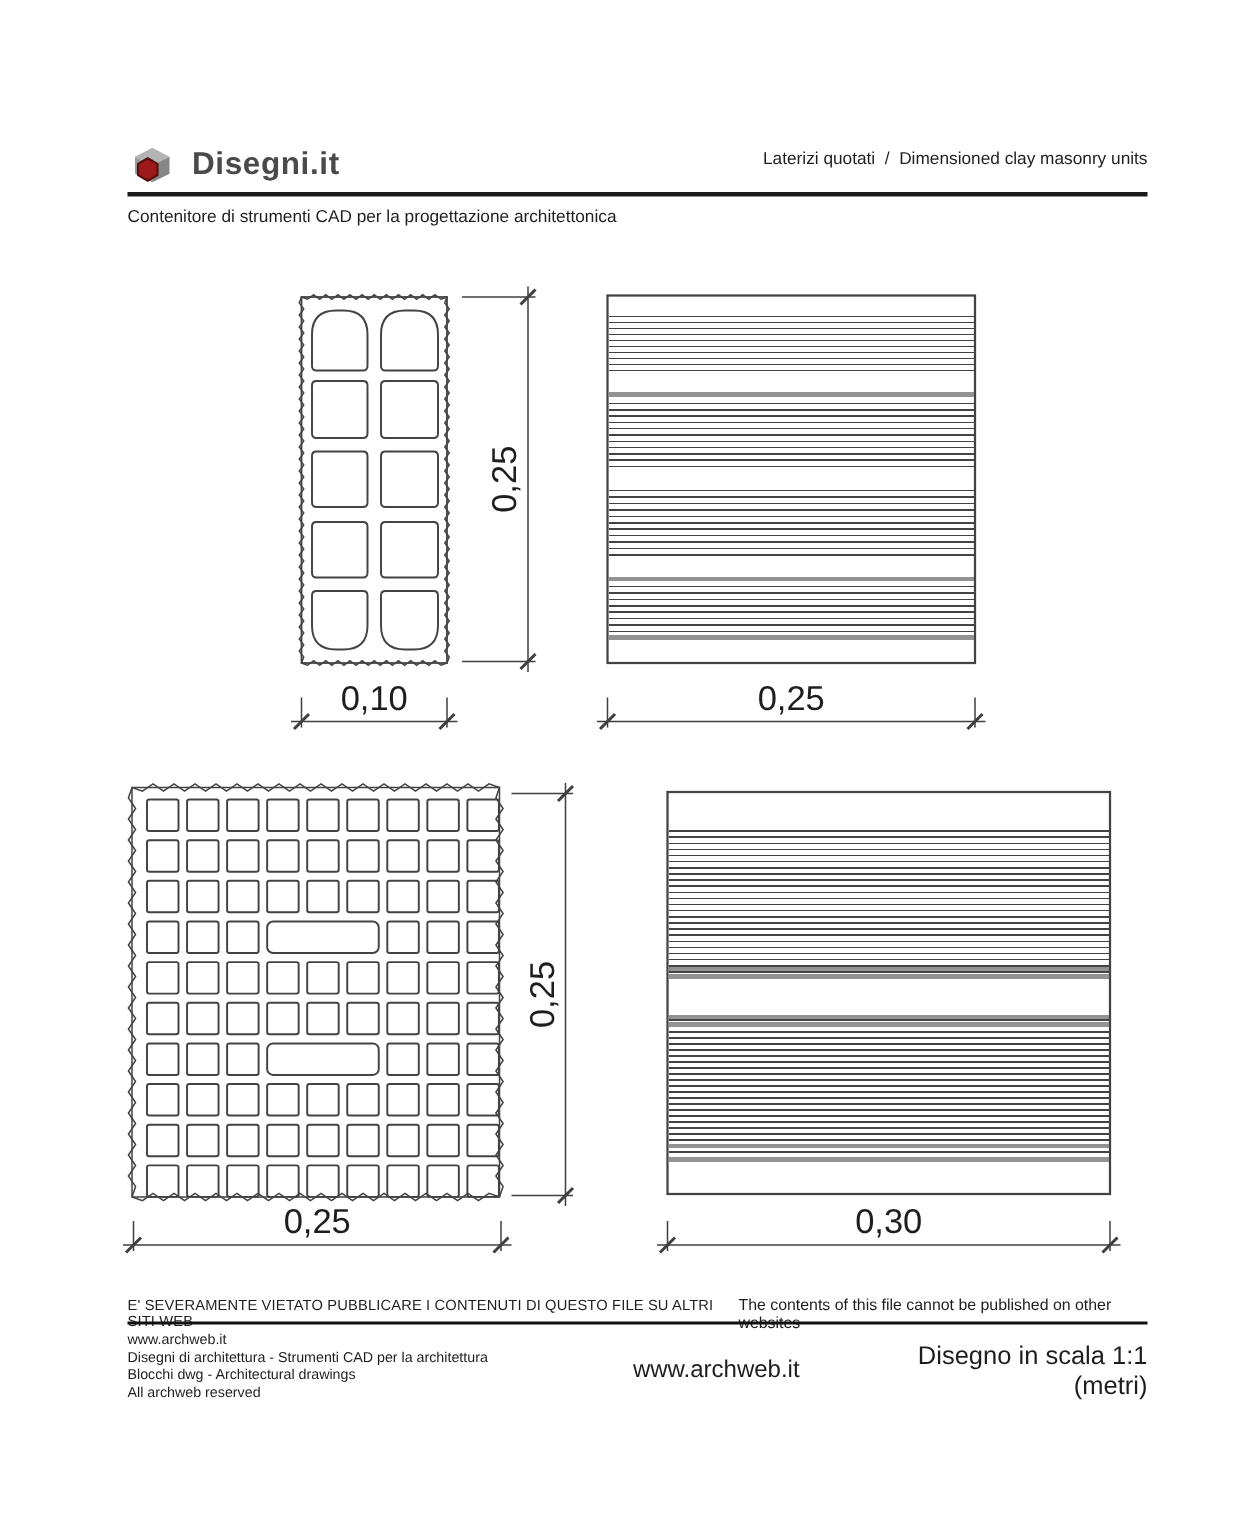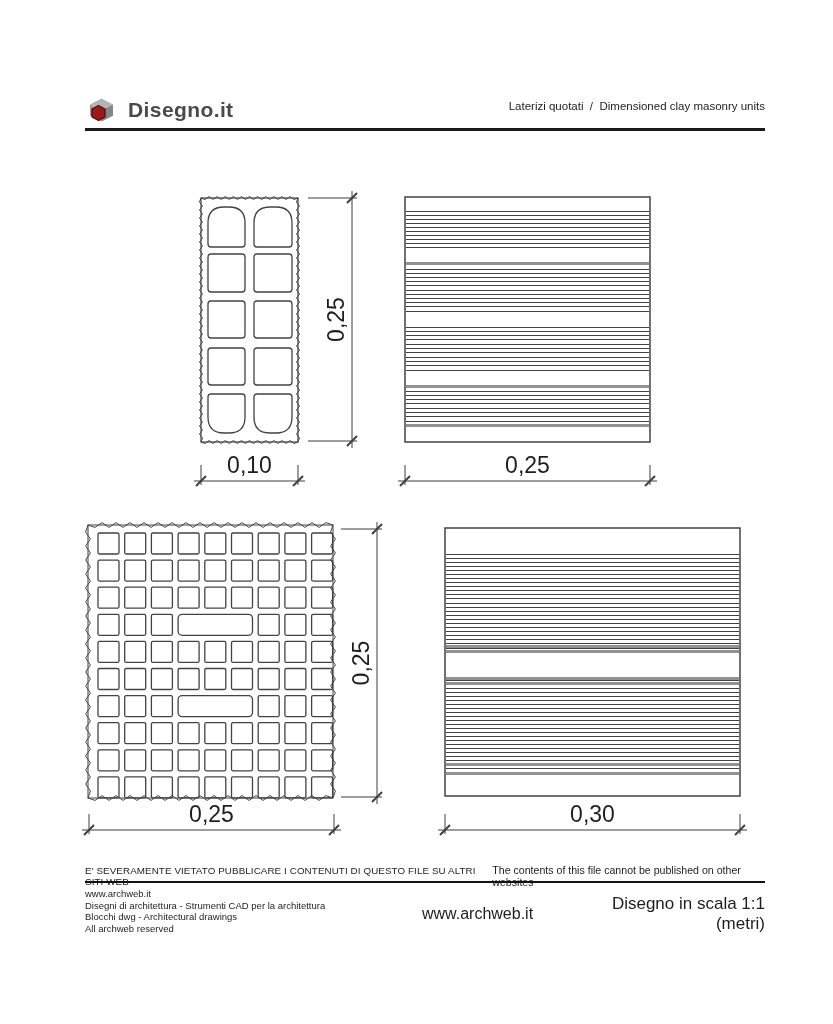--- a/index.html
+++ b/index.html
@@ -32,23 +32,24 @@
 <body>
 
 <div class="page" data-name="page">
 
   <svg class="abs logo" viewBox="0 0 27 27" data-name="archweb-logo-icon">
     <polygon data-name="logo-cube-top" points="13.5,2.5 25,8.5 13.5,14.2 2,8.5" fill="#b4b4b4"></polygon>
     <polygon data-name="logo-cube-left" points="2,8.5 13.5,14.2 13.5,25.5 2,19.8" fill="#9c9c9c"></polygon>
     <polygon data-name="logo-cube-right" points="25,8.5 13.5,14.2 13.5,25.5 25,19.8" fill="#868686"></polygon>
     <polygon data-name="logo-gem" points="10.5,9.5 17,13.2 17,20.8 10.5,24.5 4,20.8 4,13.2" fill="#9e1a1a"></polygon>
   </svg>
-  <div class="abs brand" data-name="brand-name">Disegno.it</div>
+  <div class="abs brand" data-name="brand-name">Disegni.it</div>
   <div class="abs doc-title" data-name="document-title">Laterizi quotati  /  Dimensioned clay masonry units</div>
   <div class="abs header-rule" data-name="header-rule"></div>
+  <div class="abs subtitle" data-name="page-subtitle">Contenitore di strumenti CAD per la progettazione architettonica</div>
 
   <svg class="abs drawing-canvas" id="cad-canvas" width="833" height="1024" viewBox="0 0 833 1024" data-name="cad-drawing-canvas">
       <g data-name="brick-front-view">
         <rect x="201" y="198" width="97" height="244" fill="none" stroke="#434343" stroke-width="1.2" data-name="brick-outline"></rect>
         <path d="M201,198 L205.0,199.5 L209.1,196.5 L213.1,199.5 L217.2,196.5 L221.2,199.5 L225.3,196.5 L229.3,199.5 L233.3,196.5 L237.4,199.5 L241.4,196.5 L245.5,199.5 L249.5,196.5 L253.5,199.5 L257.6,196.5 L261.6,199.5 L265.7,196.5 L269.7,199.5 L273.8,196.5 L277.8,199.5 L281.8,196.5 L285.9,199.5 L289.9,196.5 L294.0,199.5 L298,198" fill="none" stroke="#434343" stroke-width="1" data-name="zigzag-edge-top"></path>
         <path d="M201,442 L205.0,443.5 L209.1,440.5 L213.1,443.5 L217.2,440.5 L221.2,443.5 L225.3,440.5 L229.3,443.5 L233.3,440.5 L237.4,443.5 L241.4,440.5 L245.5,443.5 L249.5,440.5 L253.5,443.5 L257.6,440.5 L261.6,443.5 L265.7,440.5 L269.7,443.5 L273.8,440.5 L277.8,443.5 L281.8,440.5 L285.9,443.5 L289.9,440.5 L294.0,443.5 L298,442" fill="none" stroke="#434343" stroke-width="1" data-name="zigzag-edge-bottom"></path>
         <path d="M201,198 L199.5,202.0 L202.5,206.0 L199.5,210.0 L202.5,214.0 L199.5,218.0 L202.5,222.0 L199.5,226.0 L202.5,230.0 L199.5,234.0 L202.5,238.0 L199.5,242.0 L202.5,246.0 L199.5,250.0 L202.5,254.0 L199.5,258.0 L202.5,262.0 L199.5,266.0 L202.5,270.0 L199.5,274.0 L202.5,278.0 L199.5,282.0 L202.5,286.0 L199.5,290.0 L202.5,294.0 L199.5,298.0 L202.5,302.0 L199.5,306.0 L202.5,310.0 L199.5,314.0 L202.5,318.0 L199.5,322.0 L202.5,326.0 L199.5,330.0 L202.5,334.0 L199.5,338.0 L202.5,342.0 L199.5,346.0 L202.5,350.0 L199.5,354.0 L202.5,358.0 L199.5,362.0 L202.5,366.0 L199.5,370.0 L202.5,374.0 L199.5,378.0 L202.5,382.0 L199.5,386.0 L202.5,390.0 L199.5,394.0 L202.5,398.0 L199.5,402.0 L202.5,406.0 L199.5,410.0 L202.5,414.0 L199.5,418.0 L202.5,422.0 L199.5,426.0 L202.5,430.0 L199.5,434.0 L202.5,438.0 L201,442" fill="none" stroke="#434343" stroke-width="1" data-name="zigzag-edge-left"></path>
         <path d="M298,198 L296.5,202.0 L299.5,206.0 L296.5,210.0 L299.5,214.0 L296.5,218.0 L299.5,222.0 L296.5,226.0 L299.5,230.0 L296.5,234.0 L299.5,238.0 L296.5,242.0 L299.5,246.0 L296.5,250.0 L299.5,254.0 L296.5,258.0 L299.5,262.0 L296.5,266.0 L299.5,270.0 L296.5,274.0 L299.5,278.0 L296.5,282.0 L299.5,286.0 L296.5,290.0 L299.5,294.0 L296.5,298.0 L299.5,302.0 L296.5,306.0 L299.5,310.0 L296.5,314.0 L299.5,318.0 L296.5,322.0 L299.5,326.0 L296.5,330.0 L299.5,334.0 L296.5,338.0 L299.5,342.0 L296.5,346.0 L299.5,350.0 L296.5,354.0 L299.5,358.0 L296.5,362.0 L299.5,366.0 L296.5,370.0 L299.5,374.0 L296.5,378.0 L299.5,382.0 L296.5,386.0 L299.5,390.0 L296.5,394.0 L299.5,398.0 L296.5,402.0 L299.5,406.0 L296.5,410.0 L299.5,414.0 L296.5,418.0 L299.5,422.0 L296.5,426.0 L299.5,430.0 L296.5,434.0 L299.5,438.0 L298,442" fill="none" stroke="#434343" stroke-width="1" data-name="zigzag-edge-right"></path>
         <path d="M224,207 H229 Q245,207 245,223 V244 Q245,247 242,247 H211 Q208,247 208,244 V223 Q208,207 224,207" fill="none" stroke="#434343" stroke-width="1.3" data-name="brick-cell"></path>
         <path d="M270,207 H276 Q292,207 292,223 V244 Q292,247 289,247 H257 Q254,247 254,244 V223 Q254,207 270,207" fill="none" stroke="#434343" stroke-width="1.3" data-name="brick-cell"></path>

